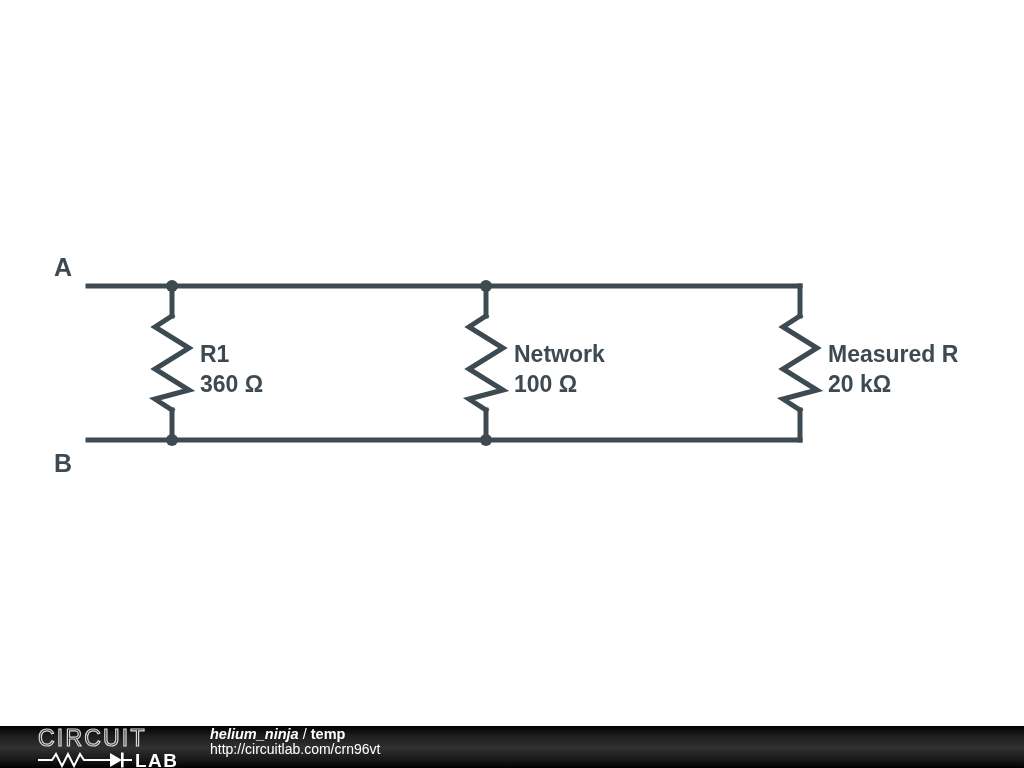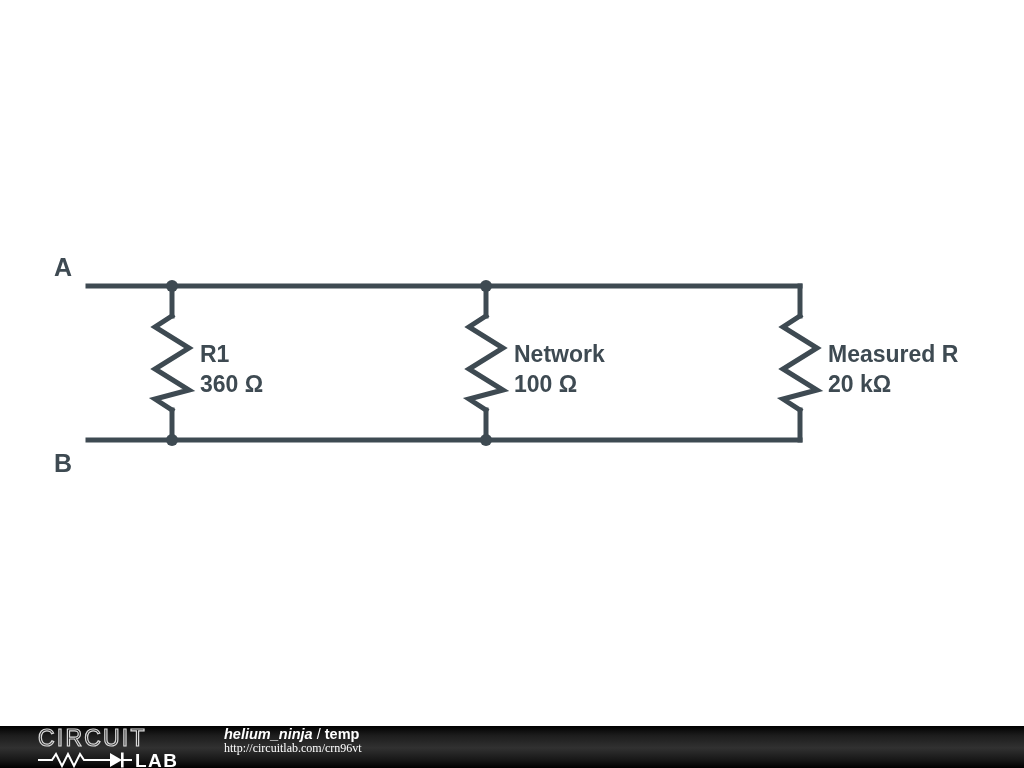--- a/index.html
+++ b/index.html
@@ -74,44 +74,43 @@
   #brand-logo {
     width: 160px;
     min-width: 160px;
     height: 42px;
     margin-left: 36px;
     position: relative;
   }
   #brand-logo svg { display: block; }
 
   #footer-text {
-    margin-left: 28px;
+    margin-left: 14px;
     color: #ffffff;
     line-height: 1.12;
     padding-bottom: 1px;
   }
   .footer-line1 {
     font-size: 14.5px;
     white-space: nowrap;
   }
   .footer-user {
     font-style: italic;
     font-weight: bold;
   }
   .footer-sep {
     font-style: normal;
     font-weight: normal;
   }
   .footer-project {
     font-weight: bold;
   }
   .footer-line2 {
-    font-size: 12px;
+    font-size: 14px;
     white-space: nowrap;
-    font-family: Liberation Serif, serif;
   }
 </style>
 </head>
 <body>
 
 <div id="schematic-canvas">
   <svg id="schematic-svg" viewBox="0 0 1024 726" xmlns="http://www.w3.org/2000/svg">
 
     <path class="wire" d="M 88 286 L 800 286"></path>
 

